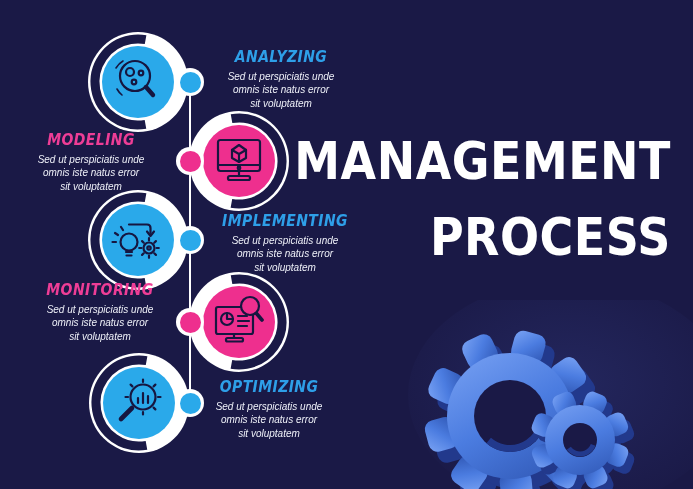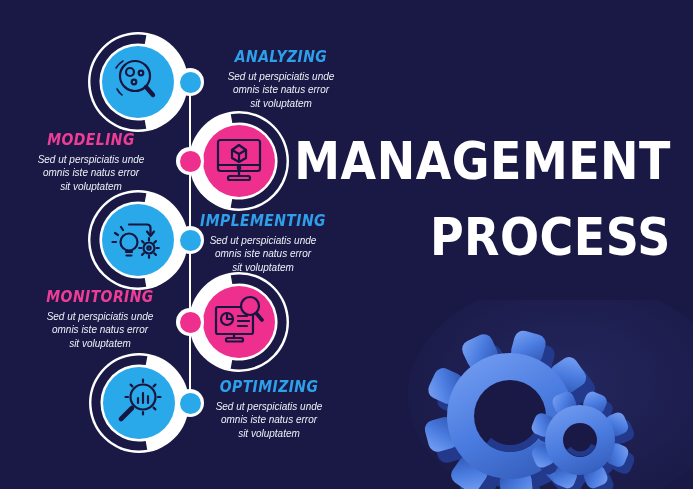--- a/index.html
+++ b/index.html
@@ -121,21 +121,21 @@
           <circle cx="47" cy="44" r="5.5"></circle>
           <circle cx="47" cy="44" r="1.7"></circle>
           <path d="M47,36.4 v-2.2 M47,51.6 v2.2 M39.4,44 h-2.2 M54.6,44 h2.2"></path>
           <path d="M41.7,38.7 l-1.6,-1.6 M52.3,38.7 l1.6,-1.6 M41.7,49.3 l-1.6,1.6 M52.3,49.3 l1.6,1.6"></path>
         </g>
       </svg>
     </div>
     <div class="dot dot--blue" style="left:176px;top:226px;">
       <div class="dot-inner"></div>
     </div>
-    <div class="step-text" style="left:182px;top:211px;">
+    <div class="step-text" style="left:204px;top:211px;">
       <div class="step-label">IMPLEMENTING</div>
       <div class="step-desc">
         <div>Sed ut perspiciatis unde</div>
         <div>omnis iste natus error</div>
         <div>sit voluptatem</div>
       </div>
     </div>
   </div>
 
   <div class="step--pink">
@@ -152,21 +152,21 @@
           <path d="M24,27 v6 h5.5"></path>
           <path d="M35,30 h9 M35,35 h11 M35,40 h9"></path>
           <circle cx="47" cy="20" r="9" class="icon-mask" stroke="var(--icon-stroke)"></circle>
           <line x1="53.5" y1="27.5" x2="59" y2="34" stroke-width="3.6"></line>
         </g>
       </svg>
     </div>
     <div class="dot dot--pink" style="left:176px;top:308px;">
       <div class="dot-inner"></div>
     </div>
-    <div class="step-text" style="left:19px;top:287px;">
+    <div class="step-text" style="left:19px;top:280px;">
       <div class="step-label">MONITORING</div>
       <div class="step-desc">
         <div>Sed ut perspiciatis unde</div>
         <div>omnis iste natus error</div>
         <div>sit voluptatem</div>
       </div>
     </div>
   </div>
 
   <div class="step--blue">

